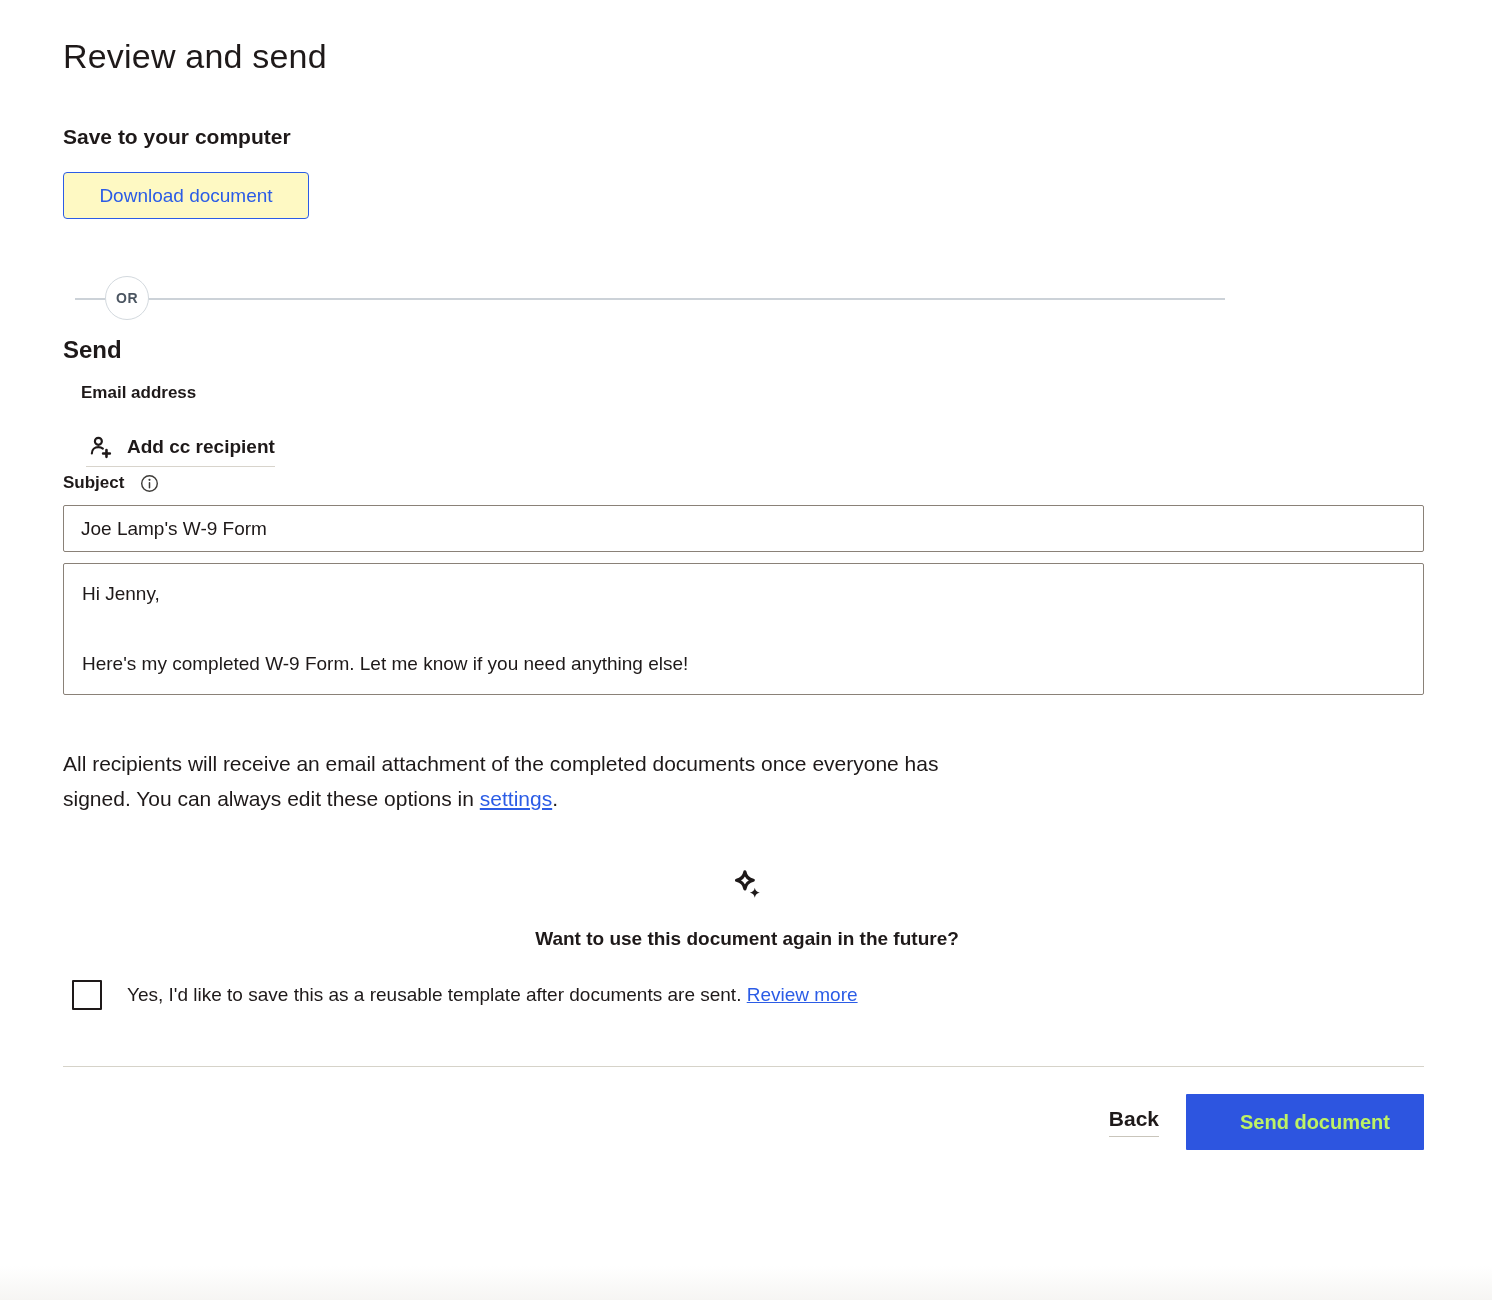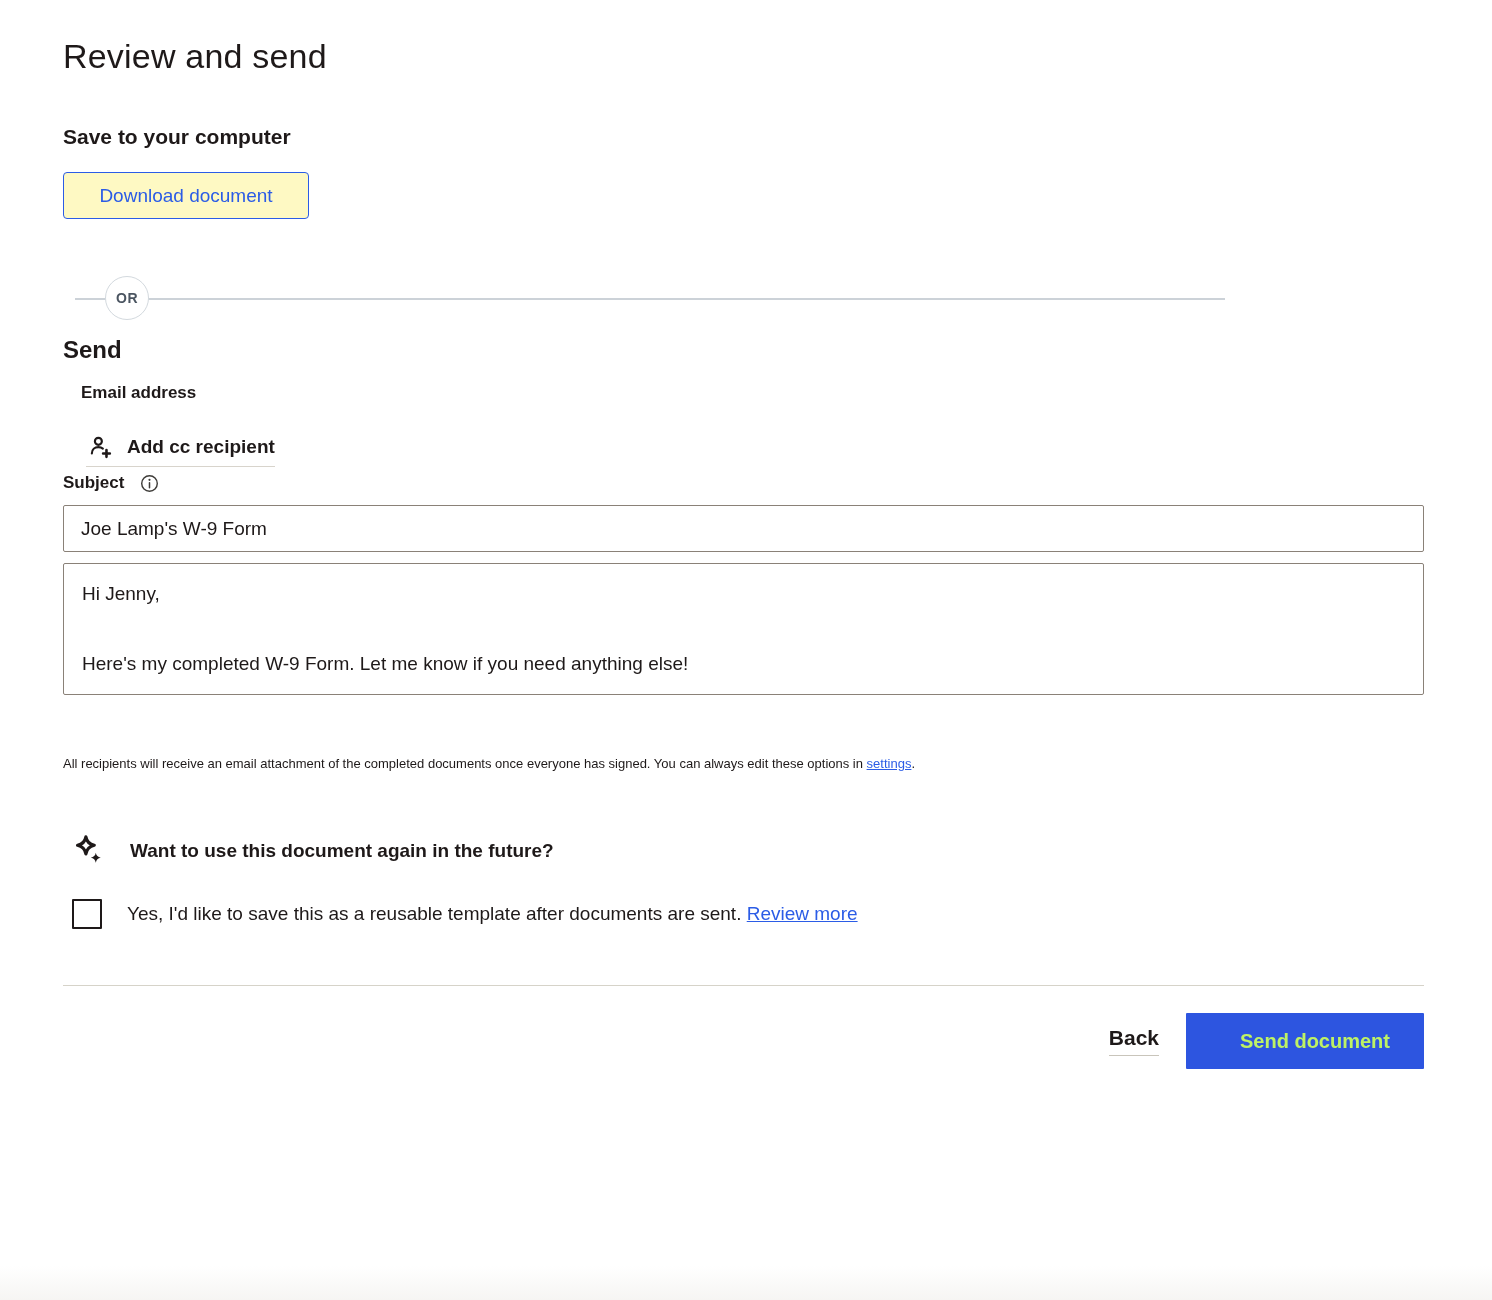--- a/index.html
+++ b/index.html
@@ -63,24 +63,24 @@
   .message-label-row .lbl { font-weight: 700; }
   .message-label-row .opt { color: #756e64; font-weight: 400; margin-left: 6px; }
 
   textarea.message-area {
     display: block; margin-top: 11px; width: 1361px; height: 132px;
     border: 1px solid #8a8178; border-radius: 2px; resize: none;
     padding: 12px 18px; font-size: 19px; line-height: 35px;
     font-family: inherit; color: #1e1919;
   }
 
-  .notice { margin-top: 51px; width: 880px; font-size: 13px; line-height: 35px; }
+  .notice { margin-top: 51px; width: 880px; font-size: 21px; line-height: 35px; }
   a.link { color: #2b5ce6; text-decoration: underline; cursor: pointer; }
 
-  .future-row { display: flex; align-items: center; gap: 24px; margin-top: 52px; margin-left: 7px; }
+  .future-row { display: flex; align-items: center; gap: 24px; margin-top: 52px; margin-left: 7px; flex-direction: column; }
   .future-row .future-heading { font-size: 19px; font-weight: 700; }
 
   .checkbox-row { display: flex; align-items: center; gap: 25px; margin-top: 30px; margin-left: 9px; }
   .checkbox {
     width: 30px; height: 30px; flex: 0 0 30px;
     border: 2px solid #1e1919; border-radius: 1px; background: #fff; cursor: pointer;
   }
   .checkbox-row .cb-label { font-size: 19px; }
 
   .footer-divider { margin-top: 56px; width: 1361px; height: 1px; background: #d6d3c9; }

